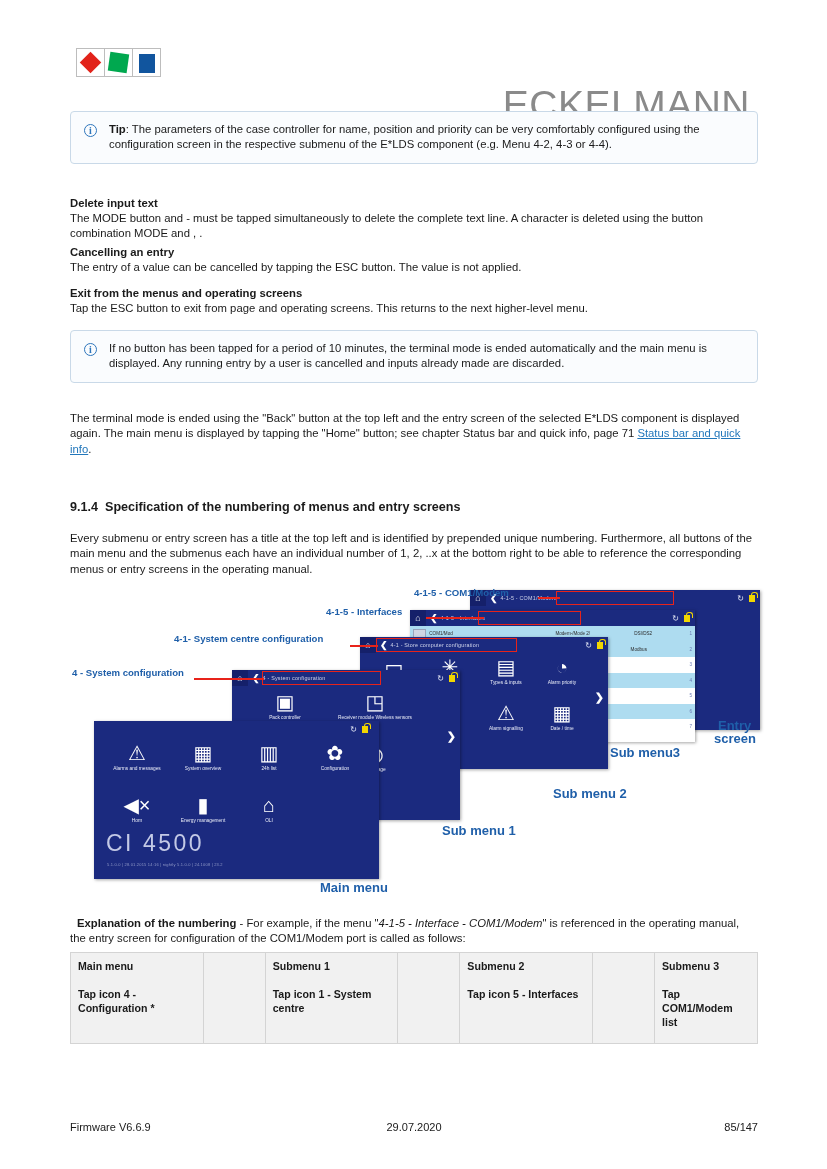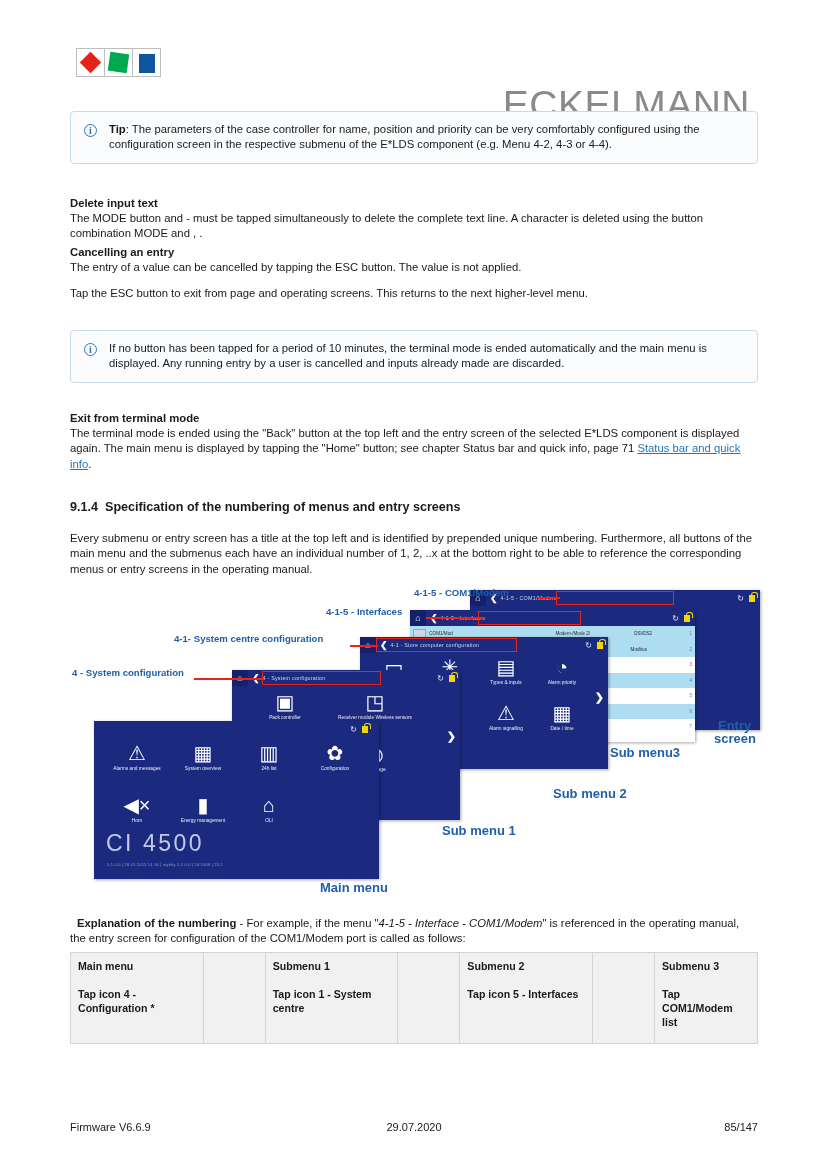--- a/index.html
+++ b/index.html
@@ -182,30 +182,30 @@
     <div class="h-bold">Delete input text</div>
     <div class="body-t">The MODE button and - must be tapped simultaneously to delete the complete text line. A character is deleted using the button combination MODE and , .</div>
   </div>
 
   <div class="col" style="top:245px;">
     <div class="h-bold">Cancelling an entry</div>
     <div class="body-t">The entry of a value can be cancelled by tapping the ESC button. The value is not applied.</div>
   </div>
 
   <div class="col" style="top:286px;">
+    <div class="h-bold">Exit from the menus and operating screens</div>
     <div class="body-t">Tap the ESC button to exit from page and operating screens. This returns to the next higher-level menu.</div>
   </div>
 
   <div class="note" style="top:330px;">
     <div class="info-i">i</div>
     <span>If no button has been tapped for a period of 10 minutes, the terminal mode is ended automatically and the main menu is displayed. Any running entry by a user is cancelled and inputs already made are discarded.</span>
   </div>
 
   <div class="col" style="top:411px;">
-    <div class="h-bold">Exit from terminal mode</div>
     <div class="body-t"><span>The terminal mode is ended using the "Back" button at the top left and the entry screen of the selected E*LDS component is displayed again. The main menu is displayed by tapping the "Home" button; see chapter Status bar and quick info, page 71 </span><a class="link" href="#">Status bar and quick info</a><span>.</span></div>
   </div>
 
   <div class="col" style="top:500px;">
     <div class="sec-h"><span>9.1.4</span>&nbsp;&nbsp;<span>Specification of the numbering of menus and entry screens</span></div>
     <div class="body-t" style="margin-top:17px;">Every submenu or entry screen has a title at the top left and is identified by prepended unique numbering. Furthermore, all buttons of the main menu and the submenus each have an individual number of 1, 2, ..x at the bottom right to be able to reference the corresponding menus or entry screens in the operating manual.</div>
   </div>
 
   <div class="diagram">
 

